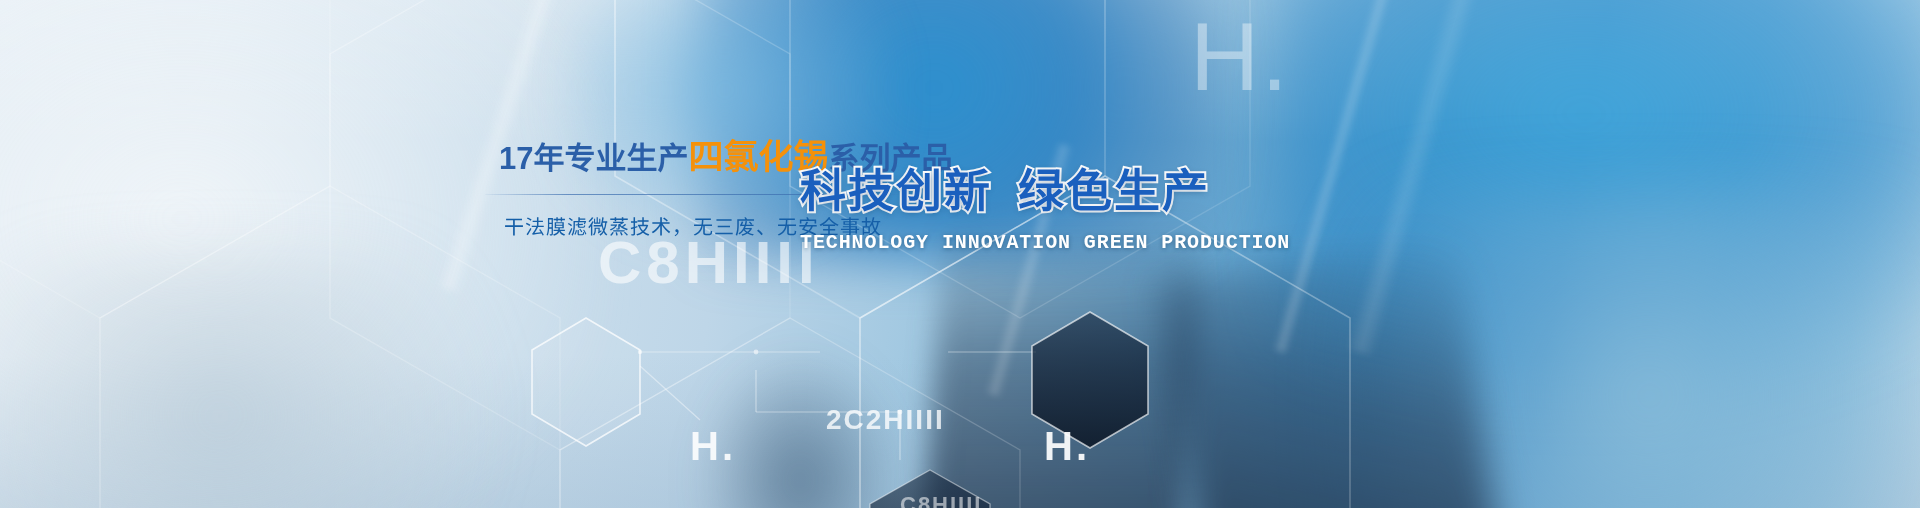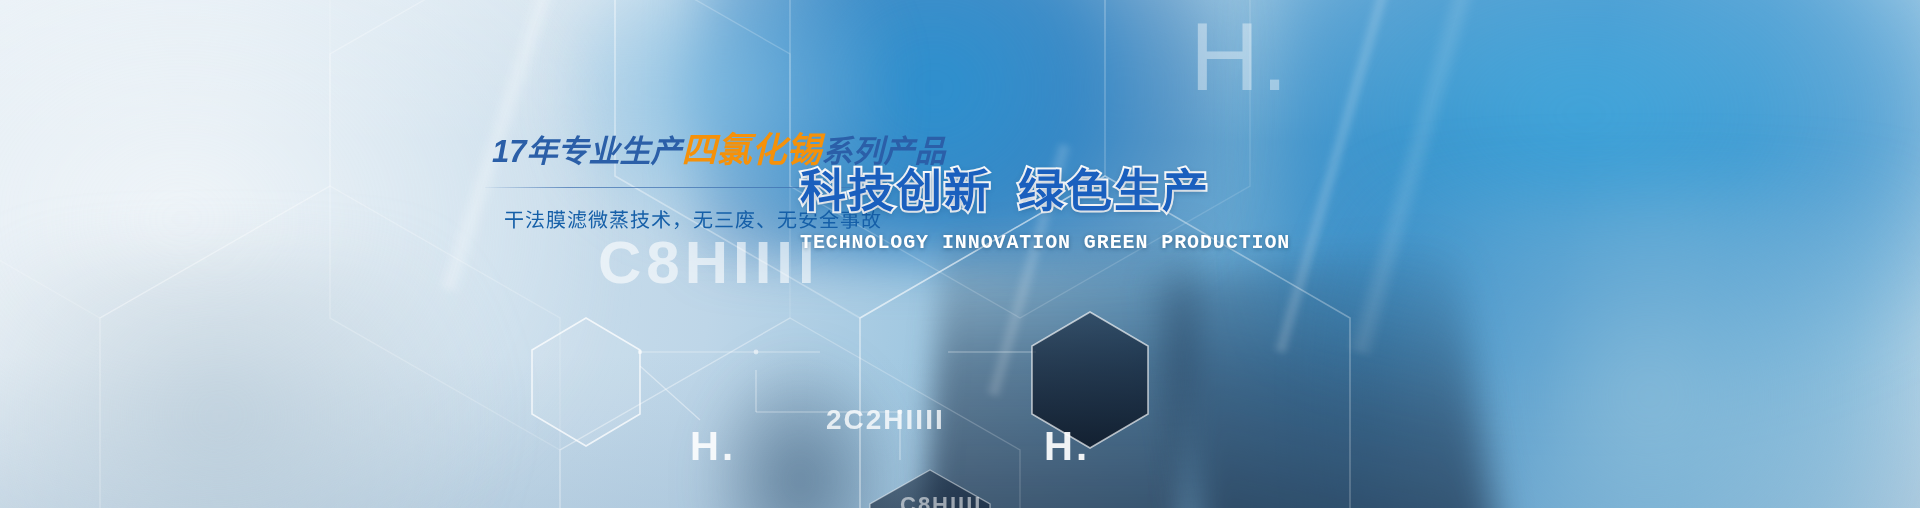--- a/index.html
+++ b/index.html
@@ -174,26 +174,25 @@
   .left-block {
     position: absolute;
     left: 483px;
     top: 122px;
     width: 420px;
     text-align: center;
   }
   .headline {
     font-size: 31px;
     font-weight: 700;
-    font-style: italic;
     color: #2b5fa8;
     white-space: nowrap;
     line-height: 1.1;
     letter-spacing: 0px;
-    margin: 9px;
+    margin: 16px;
   }
   .headline .hl-accent { color: #f5910a; font-size: 35px; }
   .divider {
     margin: 17px auto 0 auto;
     width: 416px;
     height: 1px;
     background: linear-gradient(90deg, rgba(60,110,175,0.05) 0%, rgba(60,110,175,0.70) 20%, rgba(60,110,175,0.70) 80%, rgba(60,110,175,0.05) 100%);
   }
   .subline {
     margin: 16px 0 0 0;

